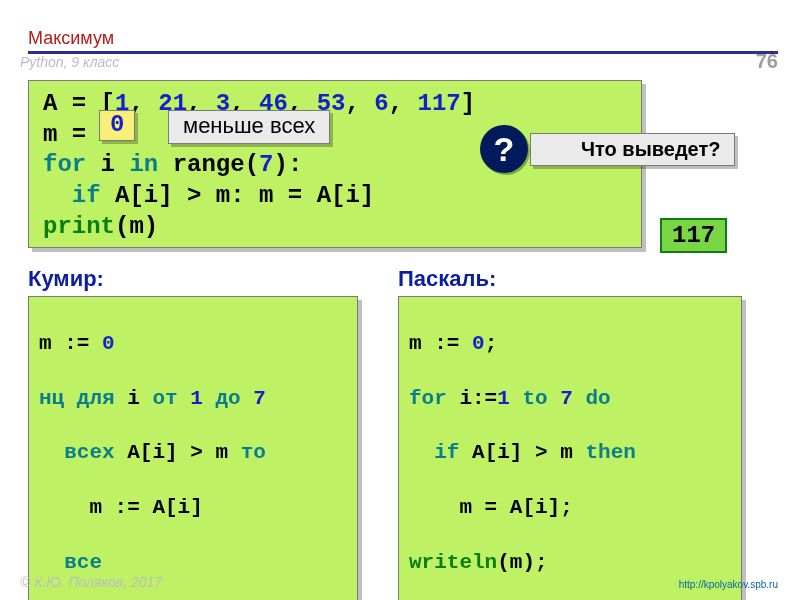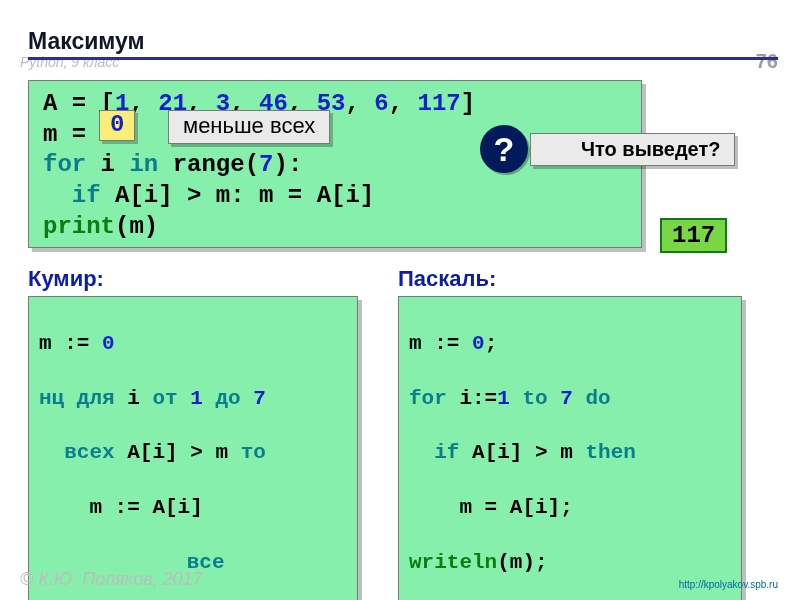--- a/index.html
+++ b/index.html
@@ -1,40 +1,40 @@
 <!DOCTYPE html>
 <html><head>
 <meta charset="utf-8">
 <style>
   html,body{margin:0;padding:0;width:800px;height:600px;font-family:Arial,Helvetica,sans-serif;background:#f5f5f5;color:#000;}
   .slide{width:800px;height:600px;background:#fff;position:relative;box-sizing:border-box;}
   .header-band{position:absolute;left:0;right:0;top:0;height:30px;margin-top:48px;}
   .header-course{position:absolute;left:20px;top:6px;font-size:14px;color:#bdbdbd;font-style:italic;}
   .header-page{position:absolute;right:22px;top:2px;font-size:20px;color:#9e9e9e;font-weight:bold;}
   .title-wrap{position:absolute;left:28px;right:22px;top:28px;}
-  .title{font-size:23px;font-weight:bold;color:#0f172a;}
+  .title{font-size:18px;font-weight:normal;color:#b91c1c;}
   .title-rule{height:3px;background:#2b2f8e;margin-top:2px;}
   .main-code{position:absolute;left:28px;top:80px;width:614px;height:168px;}
-  .codebox{background:#86efac;border:1px solid #7a7a7a;box-sizing:border-box;padding:8px 14px 8px 14px;font-family:"Courier New",monospace;font-size:24px;font-weight:bold;line-height:1.28;color:#000;}
+  .codebox{background:#bef264;border:1px solid #7a7a7a;box-sizing:border-box;padding:8px 14px 8px 14px;font-family:"Courier New",monospace;font-size:24px;font-weight:bold;line-height:1.28;color:#000;}
   .shadow{box-shadow:4px 4px 0 rgba(0,0,0,0.25);}
   .blue{color:#1322c8;}
-  .teal{color:#0a7e8c;text-align:center;}
+  .teal{color:#0a7e8c;}
   .green{color:#0a7e10;}
   .hl-zero{position:absolute;left:99px;top:110px;background:#faee7a;border:1px solid #7a7a7a;padding:0 10px 2px 10px;font-family:"Courier New",monospace;font-size:24px;font-weight:bold;color:#1322c8;box-shadow:3px 3px 0 rgba(0,0,0,0.25);}
   .callout-less{position:absolute;left:168px;top:110px;background:#eaeaea;border:1px solid #7a7a7a;padding:2px 14px 4px 14px;font-size:22px;box-shadow:3px 3px 0 rgba(0,0,0,0.25);}
   .callout-q{position:absolute;left:530px;top:133px;background:#eaeaea;border:1px solid #7a7a7a;padding:4px 14px 4px 50px;font-size:20px;box-shadow:3px 3px 0 rgba(0,0,0,0.25);font-weight:bold;}
   .q-badge{position:absolute;left:480px;top:125px;width:48px;height:48px;border-radius:50%;background:#001a5c;color:#fff;display:flex;align-items:center;justify-content:center;font-size:34px;font-weight:bold;box-shadow:2px 2px 0 rgba(0,0,0,.3);}
   .ans-box{position:absolute;left:660px;top:218px;background:#7ad645;border:2px solid #0a7e10;font-family:"Courier New",monospace;font-size:24px;font-weight:bold;padding:2px 10px;}
   .sub-label{font-size:22px;font-weight:bold;color:#0c1fa0;}
   .label-kumir{position:absolute;left:28px;top:266px;}
   .label-pascal{position:absolute;left:398px;top:266px;}
   .kumir-box{position:absolute;left:28px;top:296px;width:330px;}
   .pascal-box{position:absolute;left:398px;top:296px;width:344px;}
   .codebox.small{font-size:21px;line-height:1.3;padding:6px 10px 10px 10px;}
-  .footer-left{position:absolute;left:20px;bottom:10px;font-size:18px;color:#bdbdbd;font-style:italic;}
+  .footer-left{position:absolute;left:20px;bottom:10px;font-size:14px;color:#bdbdbd;font-style:italic;}
   .footer-right{position:absolute;right:22px;bottom:10px;font-size:10px;color:#0369a1;}
 </style>
 </head>
 <body>
 
 <div class="slide">
   <div class="header-band">
     <div class="header-course">Python, 9 класс</div>
     <div class="header-page">76</div>
   </div>

